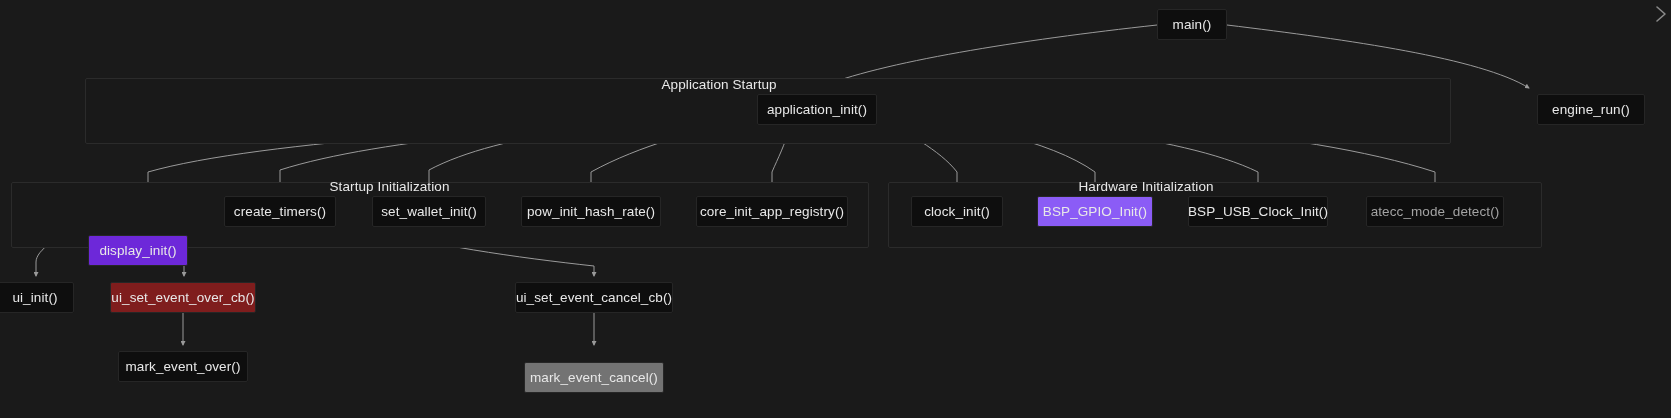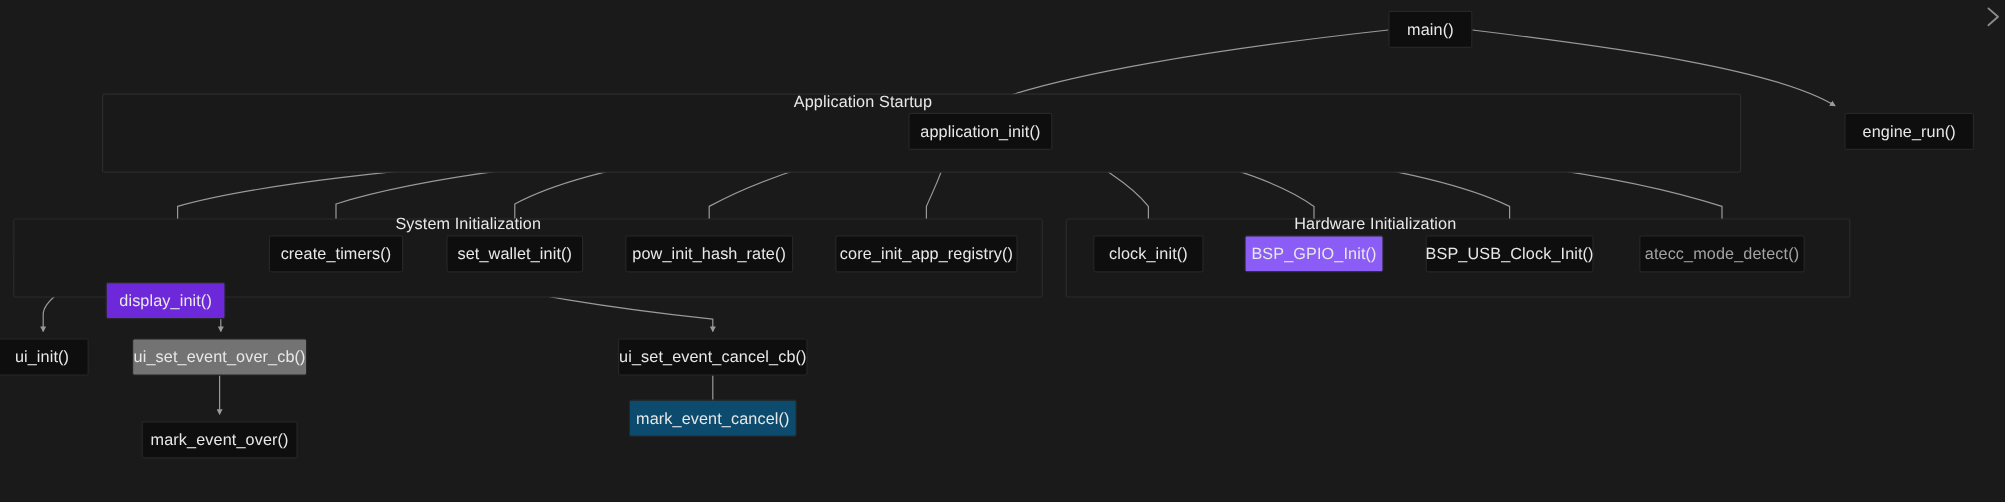--- a/index.html
+++ b/index.html
@@ -92,21 +92,21 @@
         <path d="M 372,227 C 420,244 520,258 594,266 L 594,276" fill="none" stroke="#9a9a9a" stroke-width="1" marker-end="url(#arrow)"></path>
         <path d="M 183,313 L 183,345" fill="none" stroke="#9a9a9a" stroke-width="1" marker-end="url(#arrow)"></path>
         <path d="M 594,313 L 594,345" fill="none" stroke="#9a9a9a" stroke-width="1" marker-end="url(#arrow)"></path>
       </g>
   </svg>
 
   <div id="clusters-group">
       <div class="cluster" style="left: 85px; top: 78px; width: 1366px; height: 66px; background: rgb(25, 25, 25); border-color: rgb(43, 43, 43);"></div>
       <div class="cluster-label" style="left: 661.5px; top: 78px; color: rgb(232, 232, 232);">Application Startup</div>
       <div class="cluster" style="left: 11px; top: 182px; width: 858px; height: 66px; background: rgb(25, 25, 25); border-color: rgb(43, 43, 43);"></div>
-      <div class="cluster-label" style="left: 329.5px; top: 180px; color: rgb(232, 232, 232);">System Initialization</div>
+      <div class="cluster-label" style="left: 329.5px; top: 180px; color: rgb(232, 232, 232);">Startup Initialization</div>
       <div class="cluster" style="left: 888px; top: 182px; width: 654px; height: 66px; background: rgb(25, 25, 25); border-color: rgb(43, 43, 43);"></div>
       <div class="cluster-label" style="left: 1078.5px; top: 180px; color: rgb(232, 232, 232);">Hardware Initialization</div>
     </div>
   <div id="nodes-group">
       <div class="node" style="left: 1157px; top: 9px; width: 70px; height: 31px; background: rgb(14, 14, 14); border-color: rgb(38, 38, 38);">
         <span class="node-label" style="color: rgb(232, 232, 232);">main()</span>
       </div>
       <div class="node" style="left: 1537px; top: 94px; width: 108px; height: 31px; background: rgb(14, 14, 14); border-color: rgb(38, 38, 38);">
         <span class="node-label" style="color: rgb(232, 232, 232);">engine_run()</span>
       </div>
@@ -136,30 +136,30 @@
       </div>
       <div class="node" style="left: 1188px; top: 196px; width: 140px; height: 31px; background: rgb(14, 14, 14); border-color: rgb(38, 38, 38);">
         <span class="node-label" style="color: rgb(232, 232, 232); text-align: right;">BSP_USB_Clock_Init()</span>
       </div>
       <div class="node" style="left: 1366px; top: 196px; width: 138px; height: 31px; background: rgb(14, 14, 14); border-color: rgb(38, 38, 38);">
         <span class="node-label" style="color: #a3a3a3;">atecc_mode_detect()</span>
       </div>
       <div class="node" style="left: -4px; top: 282px; width: 78px; height: 31px; background: rgb(14, 14, 14); border-color: rgb(38, 38, 38);">
         <span class="node-label" style="color: rgb(232, 232, 232);">ui_init()</span>
       </div>
-      <div class="node" style="left: 110px; top: 282px; width: 146px; height: 31px; background: #737373; border-color: rgb(38, 38, 38);">
+      <div class="node" style="left: 110px; top: 282px; width: 146px; height: 31px; background: #7f1d1d; border-color: rgb(38, 38, 38);">
         <span class="node-label" style="color: rgb(232, 232, 232);">ui_set_event_over_cb()</span>
       </div>
       <div class="node" style="left: 515px; top: 282px; width: 158px; height: 31px; background: rgb(14, 14, 14); border-color: rgb(38, 38, 38);">
         <span class="node-label" style="color: rgb(232, 232, 232);">ui_set_event_cancel_cb()</span>
       </div>
       <div class="node" style="left: 118px; top: 351px; width: 130px; height: 31px; background: rgb(14, 14, 14); border-color: rgb(38, 38, 38);">
         <span class="node-label" style="color: rgb(232, 232, 232);">mark_event_over()</span>
       </div>
-      <div class="node" style="left: 524px; top: 333px; width: 140px; height: 31px; background: #0c4a6e; border-color: rgb(38, 38, 38);">
+      <div class="node" style="left: 524px; top: 362px; width: 140px; height: 31px; background: #737373; border-color: rgb(38, 38, 38);">
         <span class="node-label" style="color: rgb(232, 232, 232);">mark_event_cancel()</span>
       </div>
     </div>
 
   <svg id="corner-chevron" viewBox="0 0 16 24" xmlns="http://www.w3.org/2000/svg">
     <path d="M 4 5 L 12 12 L 4 19" fill="none" stroke="#8a8a8a" stroke-width="1.6" stroke-linecap="round" stroke-linejoin="round"></path>
   </svg>
 
 </div>
 

